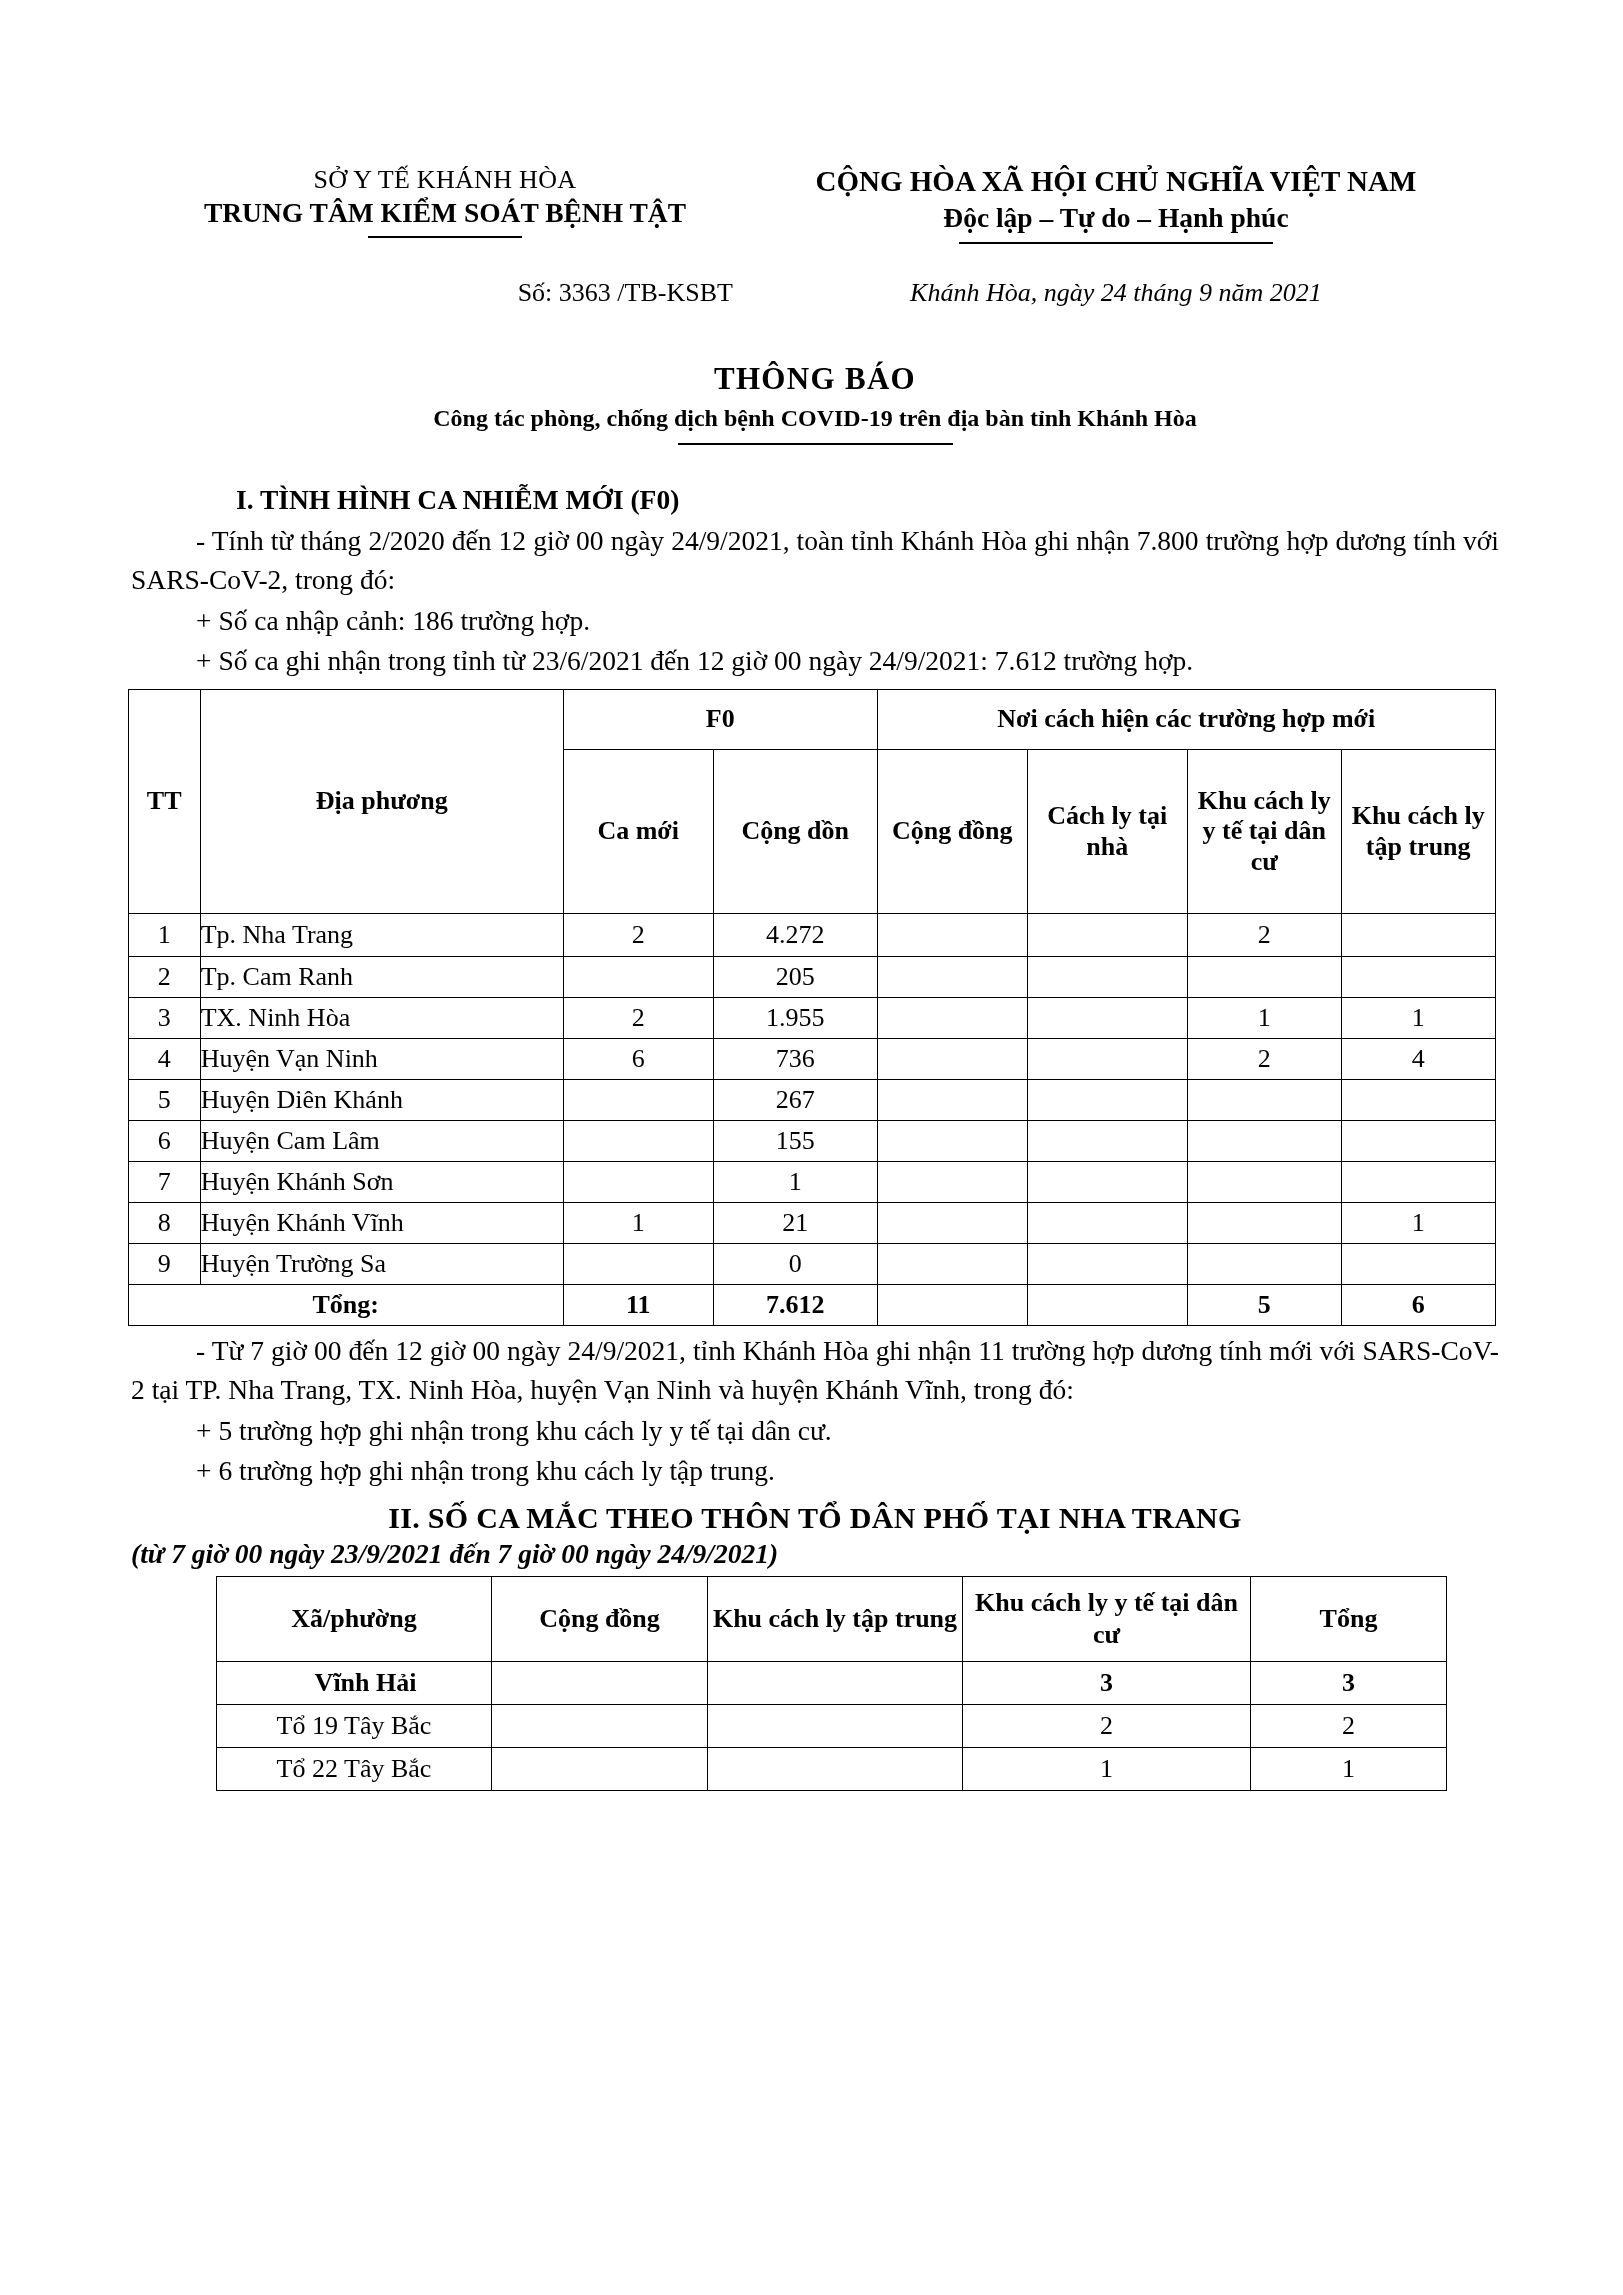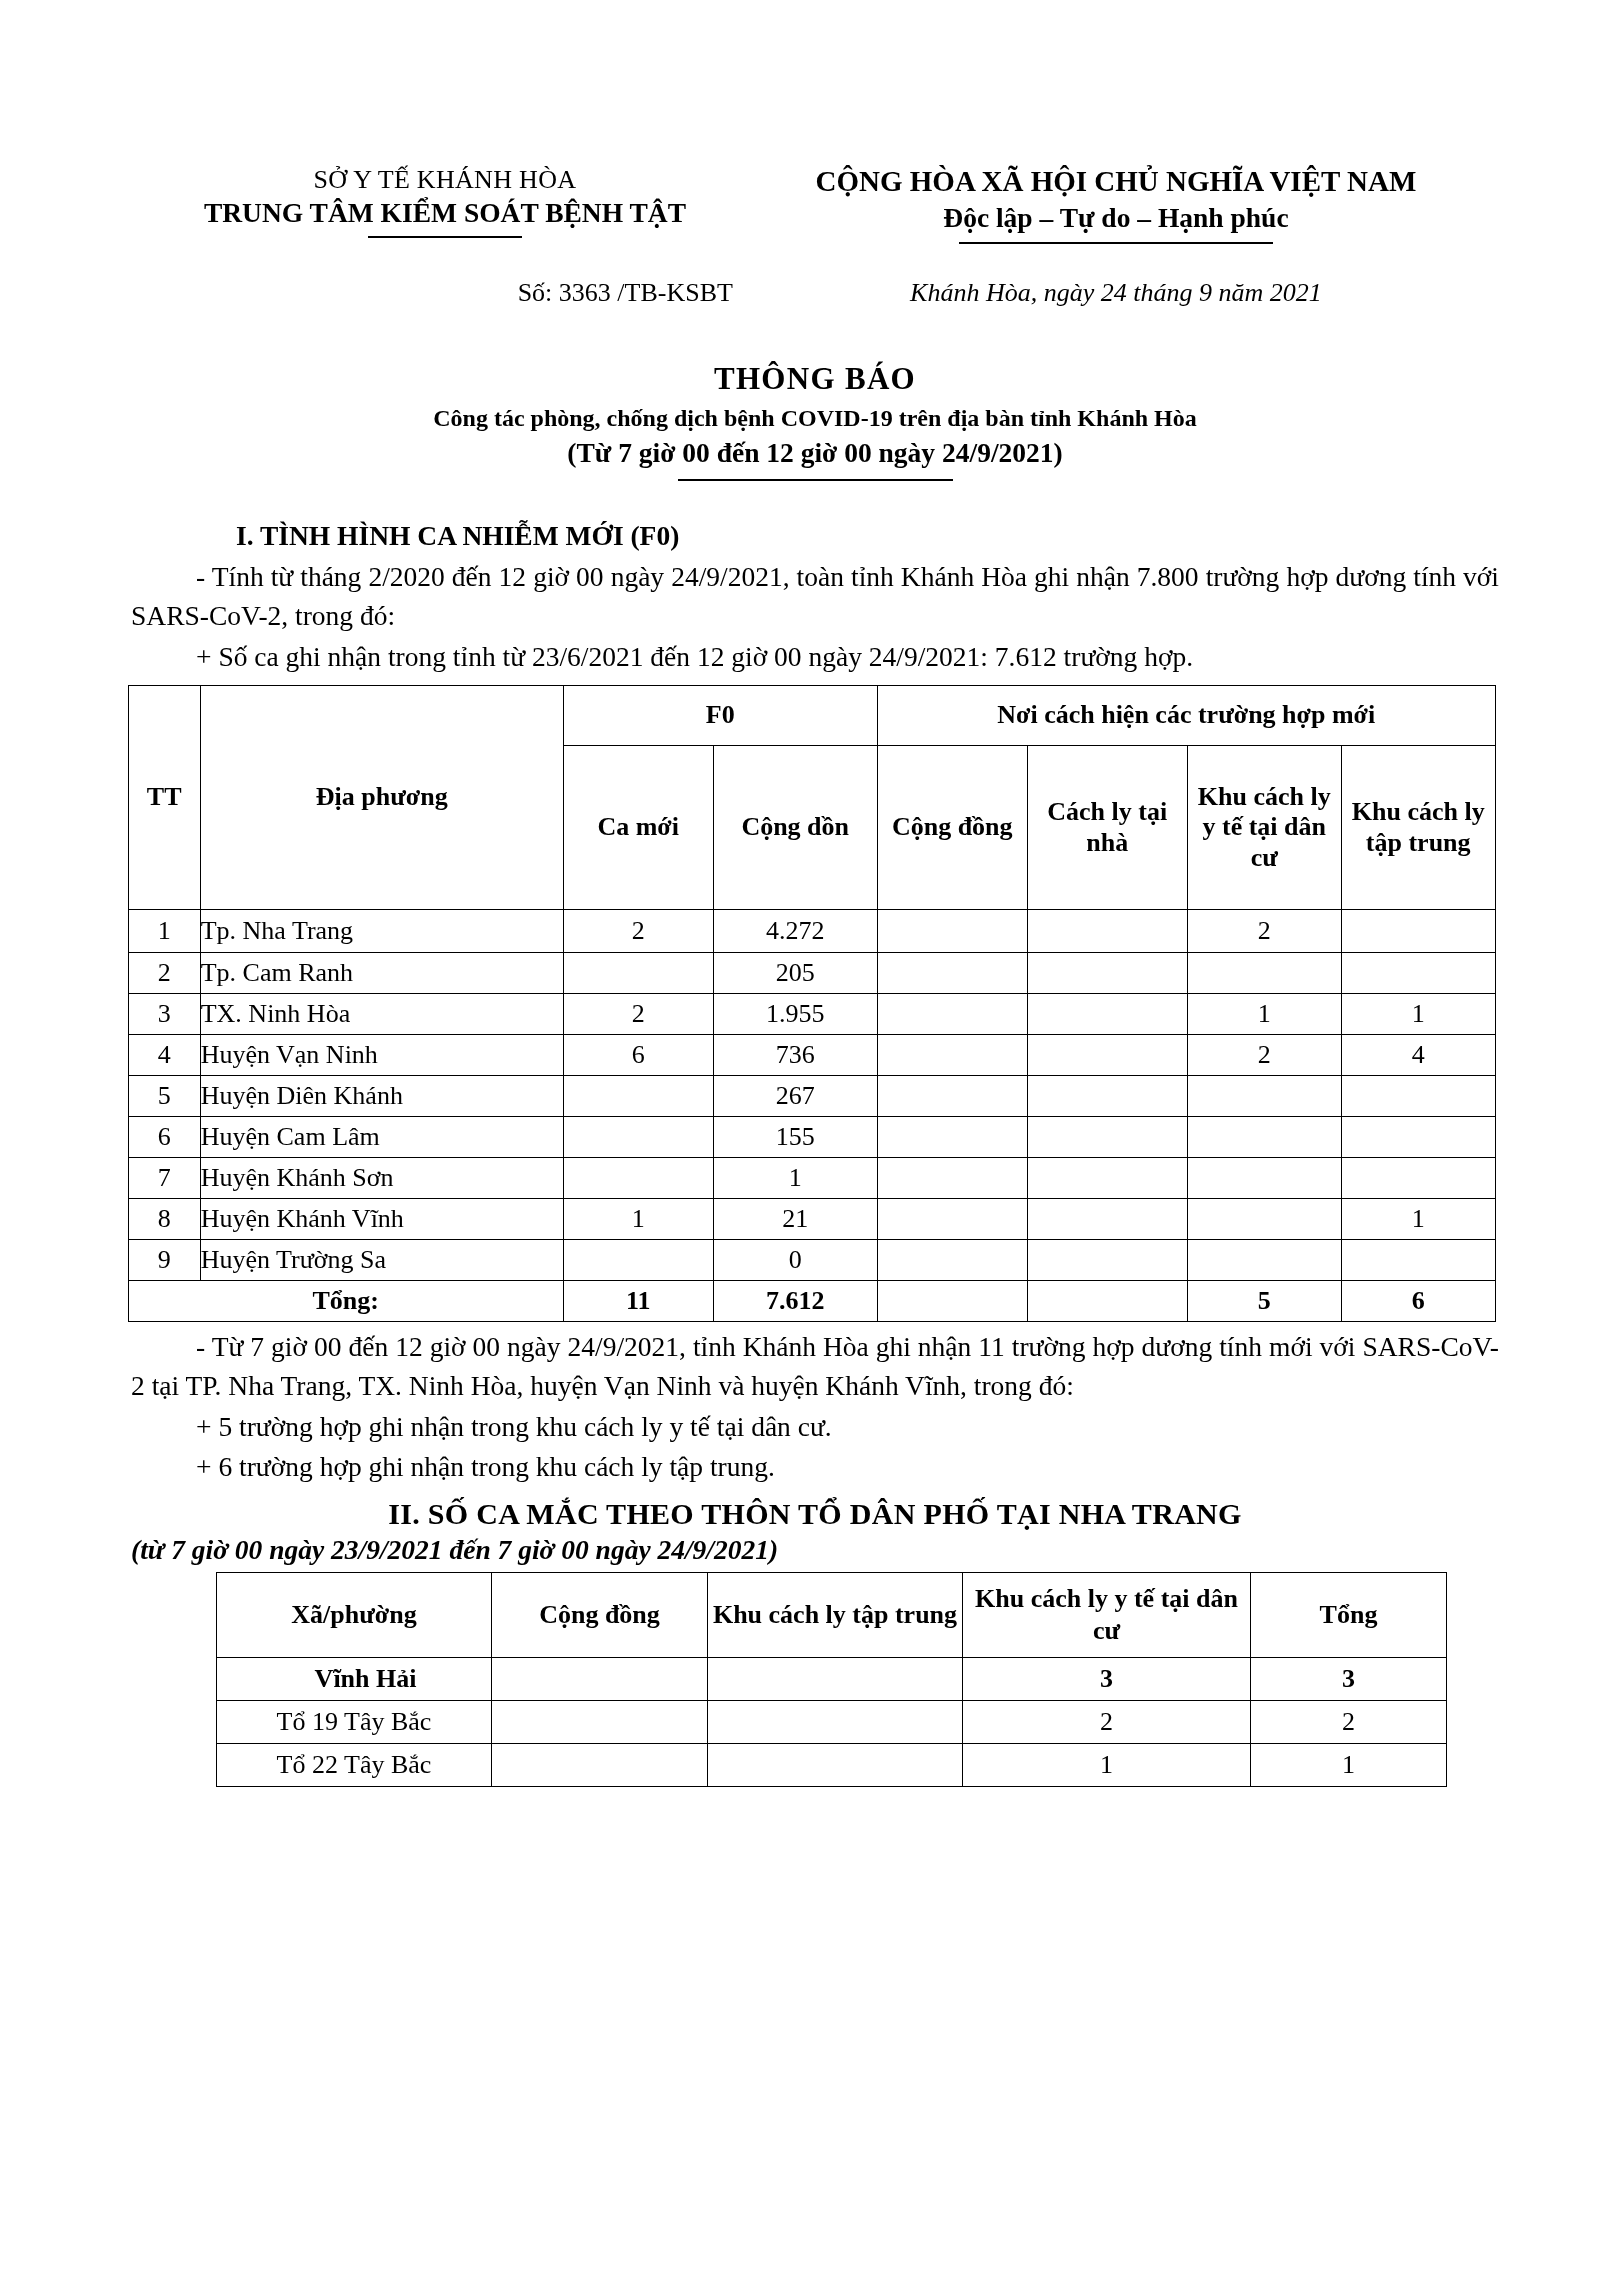--- a/index.html
+++ b/index.html
@@ -231,26 +231,26 @@
       <div class="so-line">Số: 3363 /TB-KSBT</div>
     </div>
     <div class="mast-right">
       <div class="date-line">Khánh Hòa, ngày  24  tháng 9 năm 2021</div>
     </div>
   </div>
 
   <div class="title-block">
     <div class="doc-title">THÔNG BÁO</div>
     <div class="doc-subtitle">Công tác phòng, chống dịch bệnh COVID-19 trên địa bàn tỉnh Khánh Hòa</div>
-    <div class="doc-subtitle2">(Từ 7 giờ 00 đến 12 giờ 00 ngày 24/9/2021)</div>
     <div class="rule-title"></div>
   </div>
 
   <div class="section-head">I. TÌNH HÌNH CA NHIỄM MỚI (F0)</div>
   <p class="body">- Tính từ tháng 2/2020 đến 12 giờ 00 ngày 24/9/2021, toàn tỉnh Khánh Hòa ghi nhận 7.800 trường hợp dương tính với SARS-CoV-2, trong đó:</p>
+  <p class="body tight">+ Số ca nhập cảnh: 186 trường hợp.</p>
   <p class="body tight">+ Số ca ghi nhận trong tỉnh từ 23/6/2021 đến 12 giờ 00 ngày 24/9/2021: 7.612 trường hợp.</p>
 
   <table class="t1">
     <colgroup>
       <col style="width:72px">
       <col style="width:363px">
       <col style="width:150px">
       <col style="width:164px">
       <col style="width:150px">
       <col style="width:160px">

